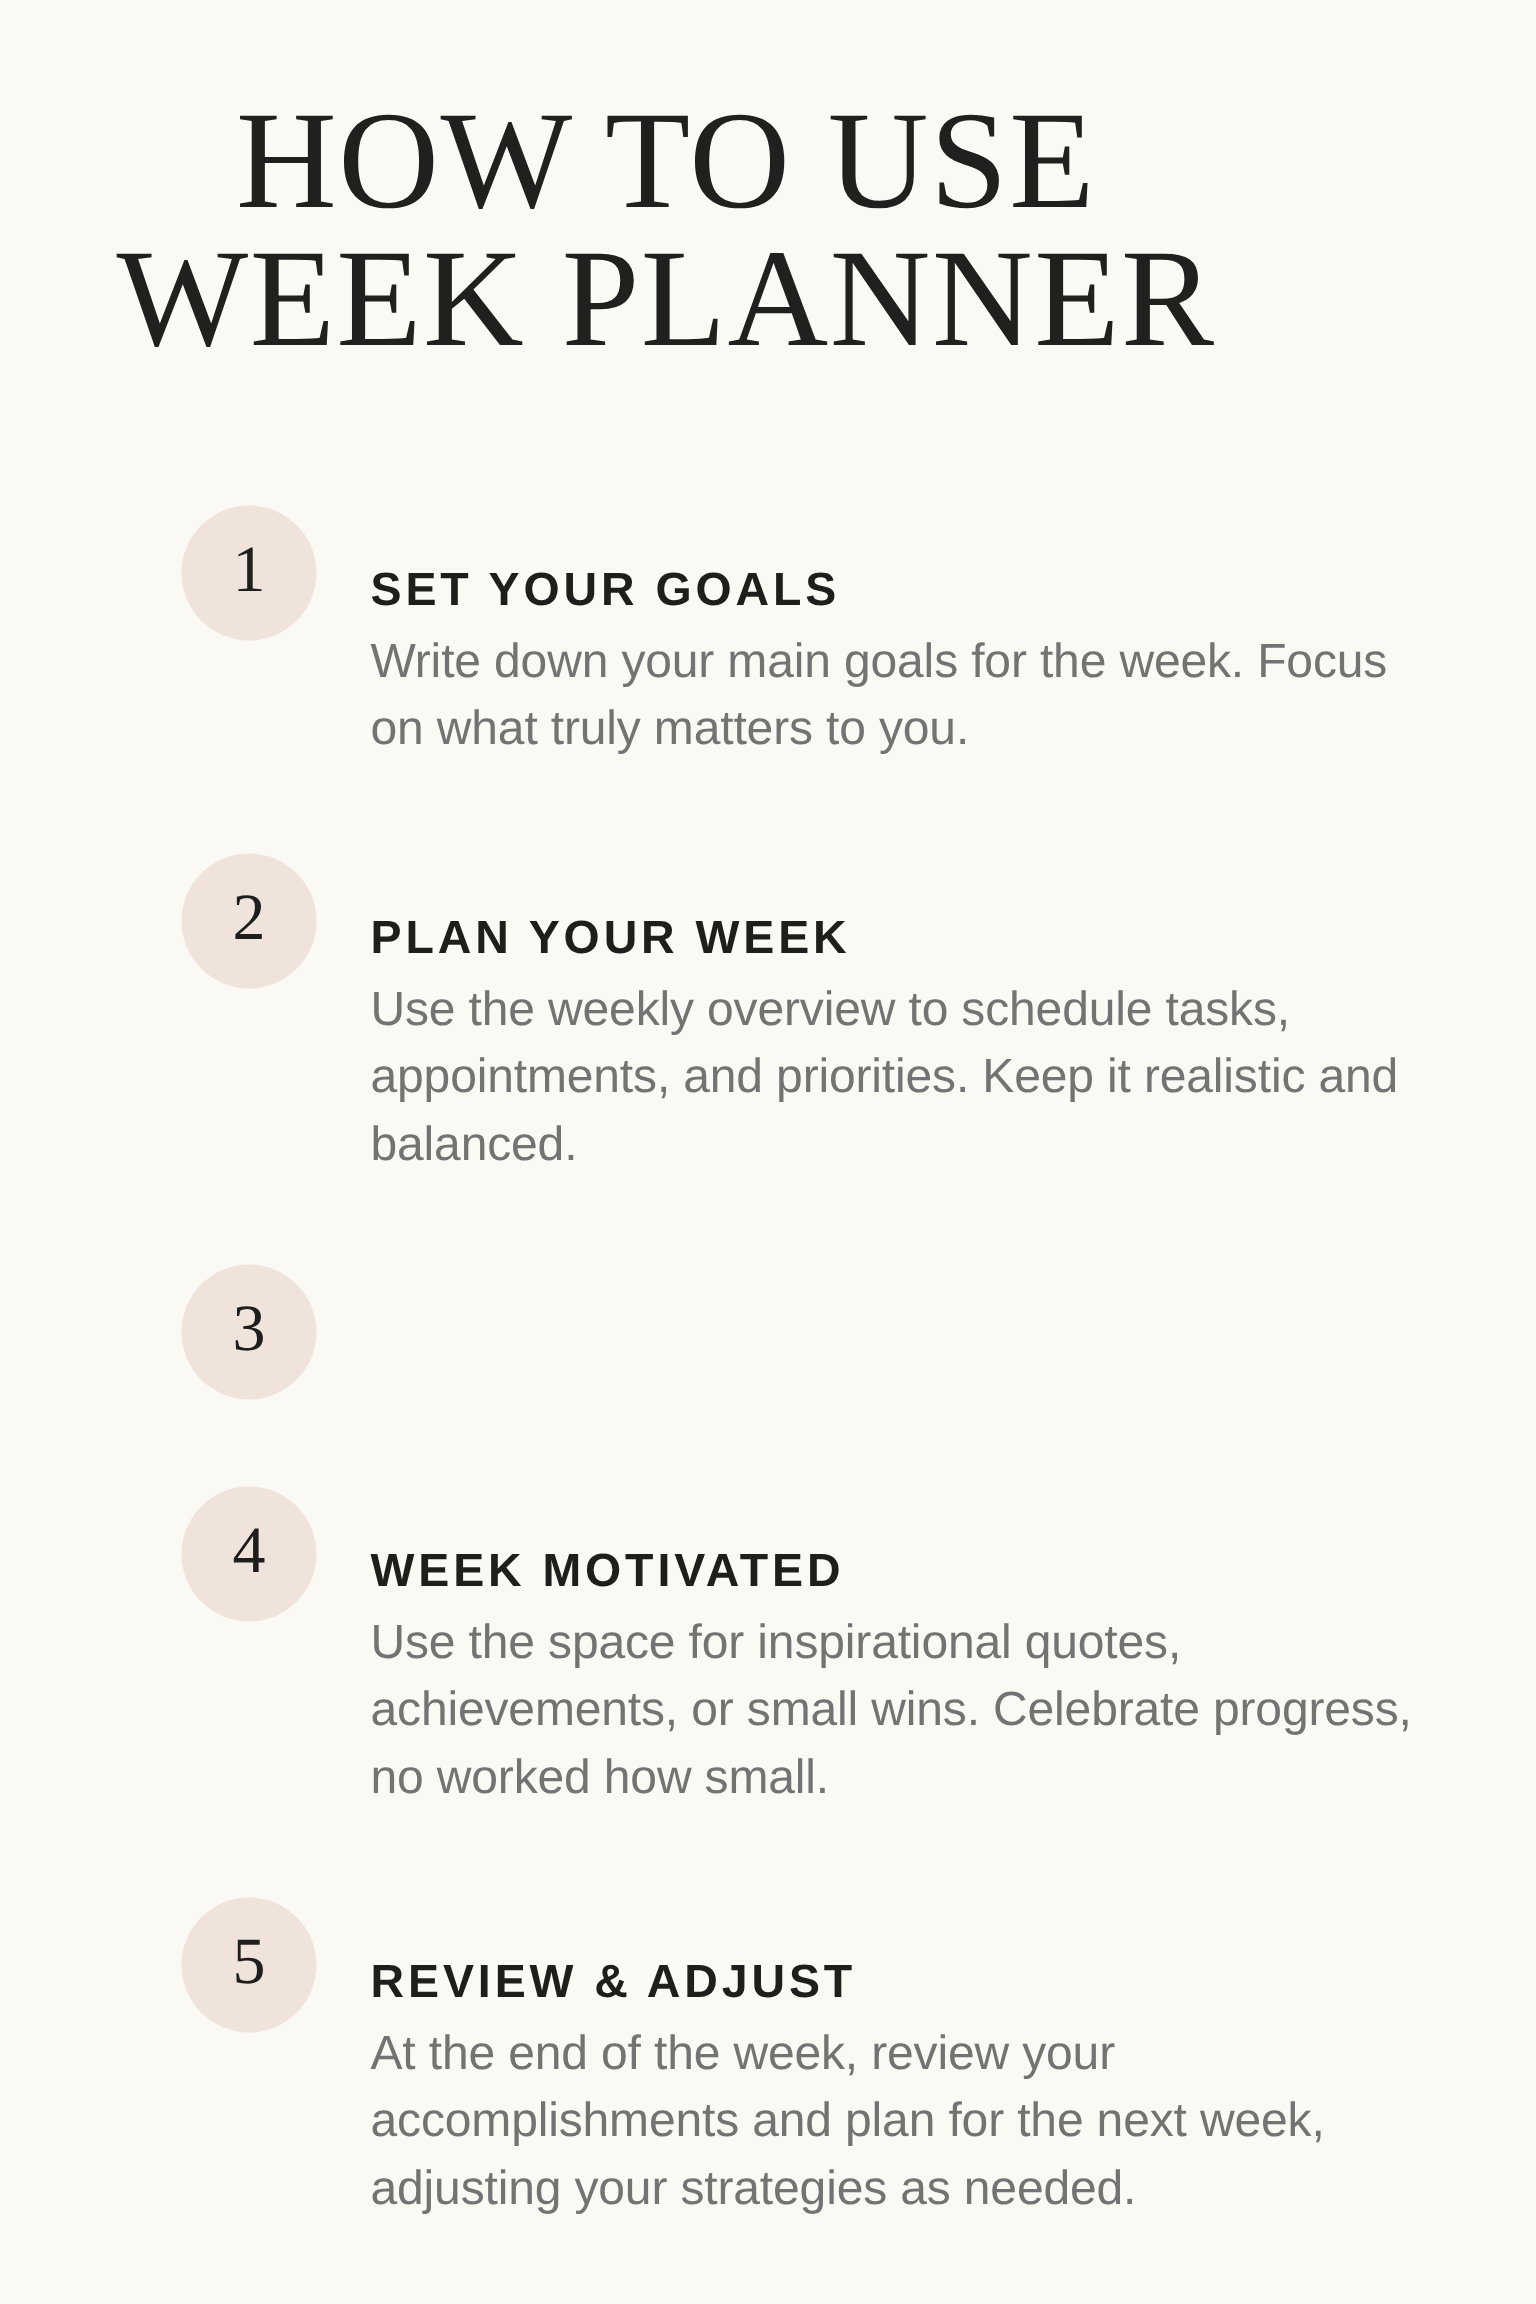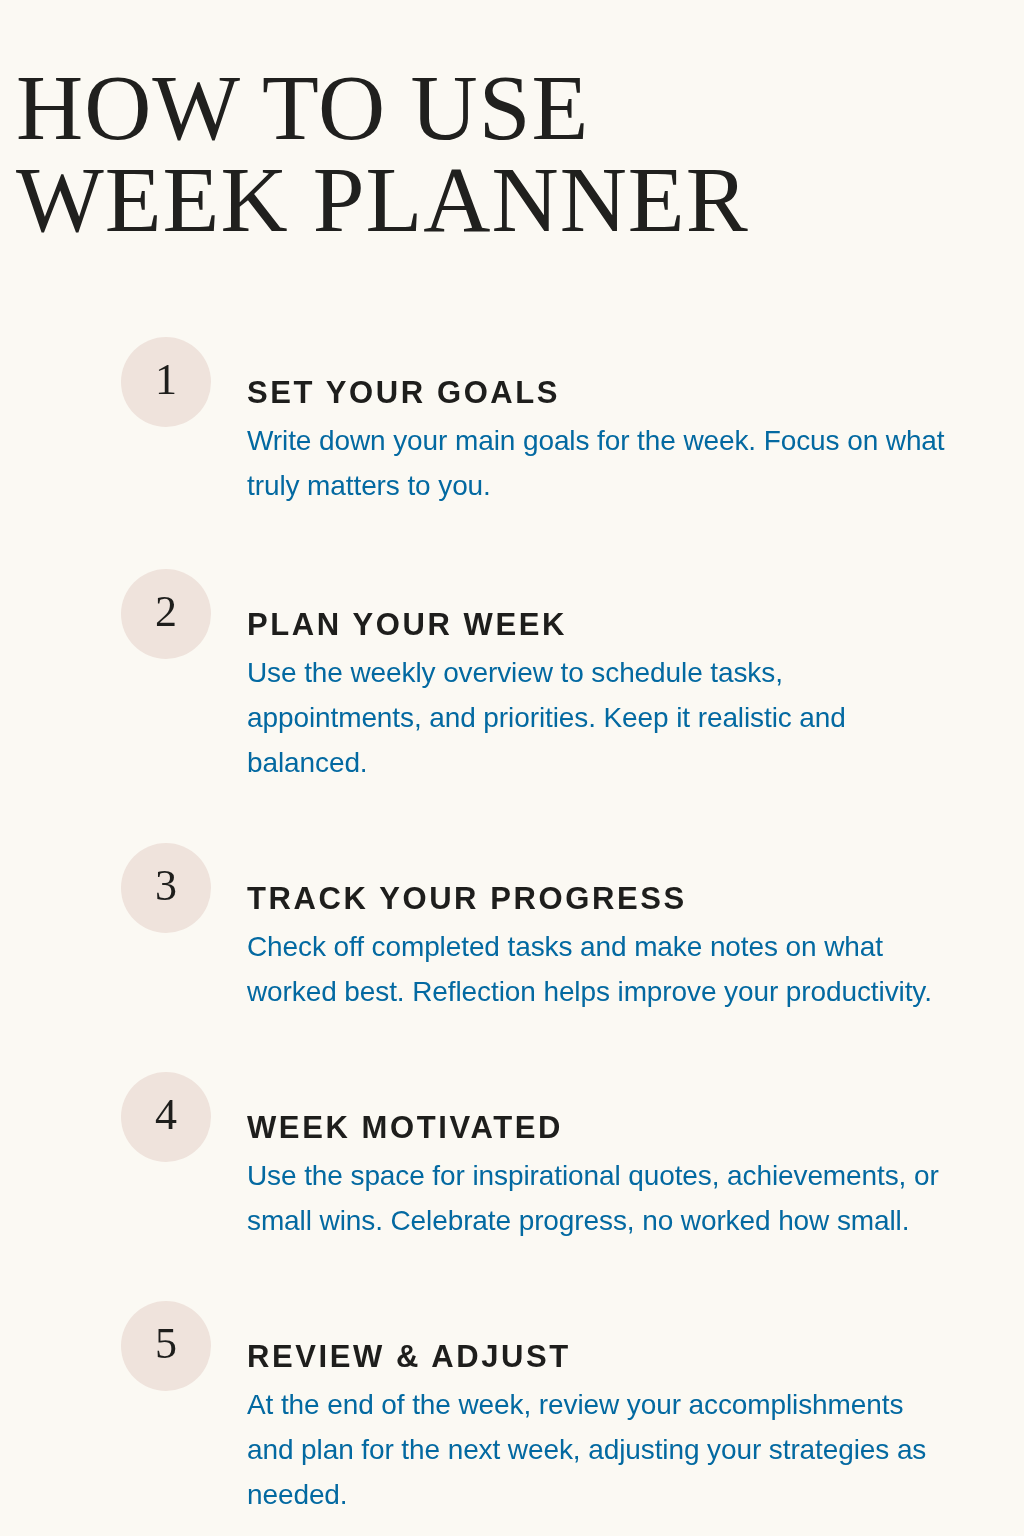--- a/index.html
+++ b/index.html
@@ -18,24 +18,24 @@
   .page {
     position: relative;
     width: 1024px;
     height: 1536px;
     box-sizing: border-box;
   }
 
   
   .title-block {
     position: absolute;
-    left: 16px;
+    left: 4px;
     top: 62px;
     width: 880px;
-    text-align: left;
+    text-align: center;
   }
   .title-line {
     font-family: "Liberation Serif", "DejaVu Serif", serif;
     font-weight: 400;
     font-size: 93px;
     line-height: 92px;
     letter-spacing: 1px;
     color: #20201E;
     white-space: nowrap;
   }
@@ -88,24 +88,24 @@
     font-size: 31px;
     line-height: 36px;
     letter-spacing: 2.6px;
     color: #1E1E1C;
     margin: 0 0 7px 0;
     white-space: nowrap;
   }
   .step-text {
     font-family: "Liberation Sans", sans-serif;
     font-weight: 400;
-    font-size: 28px;
+    font-size: 32px;
     line-height: 45px;
     letter-spacing: -0.1px;
-    color: #0369a1;
+    color: #737373;
     margin: 0;
     max-width: 700px;
   }
 
   
   .step.s1 { margin-bottom: 55px; }
   .step.s2 { margin-bottom: 52px; }
   .step.s3 { margin-bottom: 52px; }
   .step.s4 { margin-bottom: 52px; }
 </style>
@@ -138,24 +138,20 @@
       <div class="step-body">
         <p class="step-title">PLAN YOUR WEEK</p>
         <p class="step-text">Use the weekly overview to schedule tasks, appointments, and priorities. Keep it realistic and balanced.</p>
       </div>
     </div>
 
     <div class="step s3">
       <div class="step-badge">
         <span class="step-number">3</span>
       </div>
-      <div class="step-body">
-        <p class="step-title">TRACK YOUR PROGRESS</p>
-        <p class="step-text">Check off completed tasks and make notes on what worked best. Reflection helps improve your productivity.</p>
-      </div>
     </div>
 
     <div class="step s4">
       <div class="step-badge">
         <span class="step-number">4</span>
       </div>
       <div class="step-body">
         <p class="step-title">WEEK MOTIVATED</p>
         <p class="step-text">Use the space for inspirational quotes, achievements, or small wins. Celebrate progress, no worked how small.</p>
       </div>

